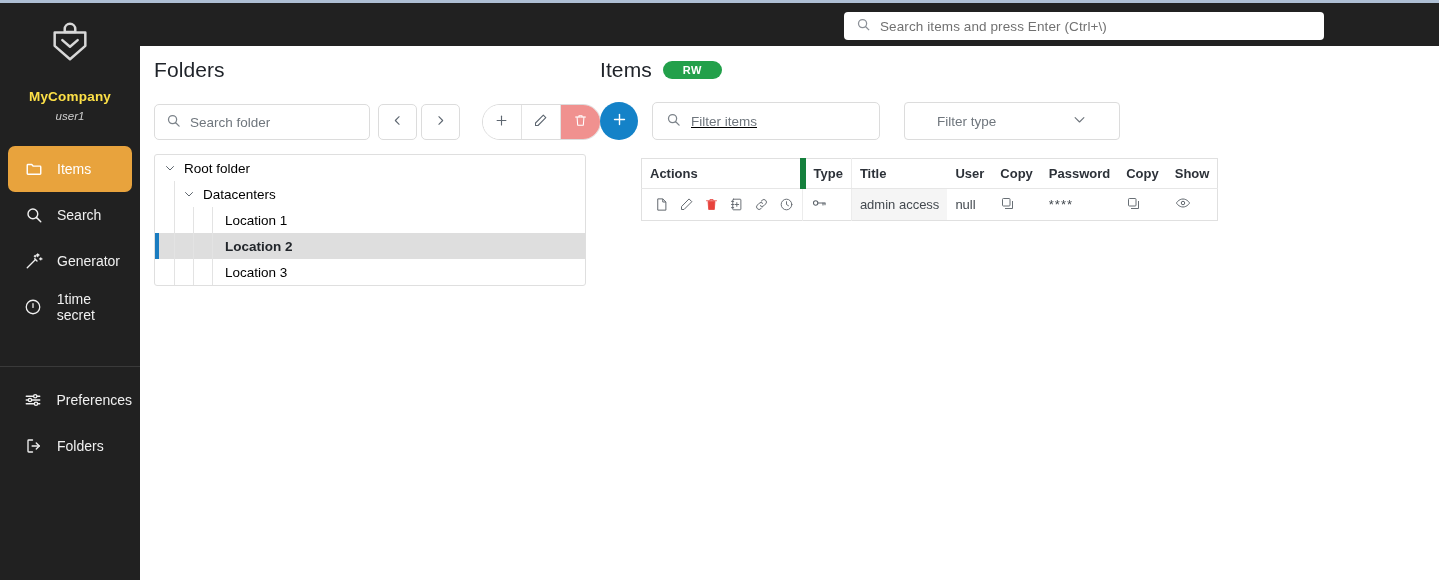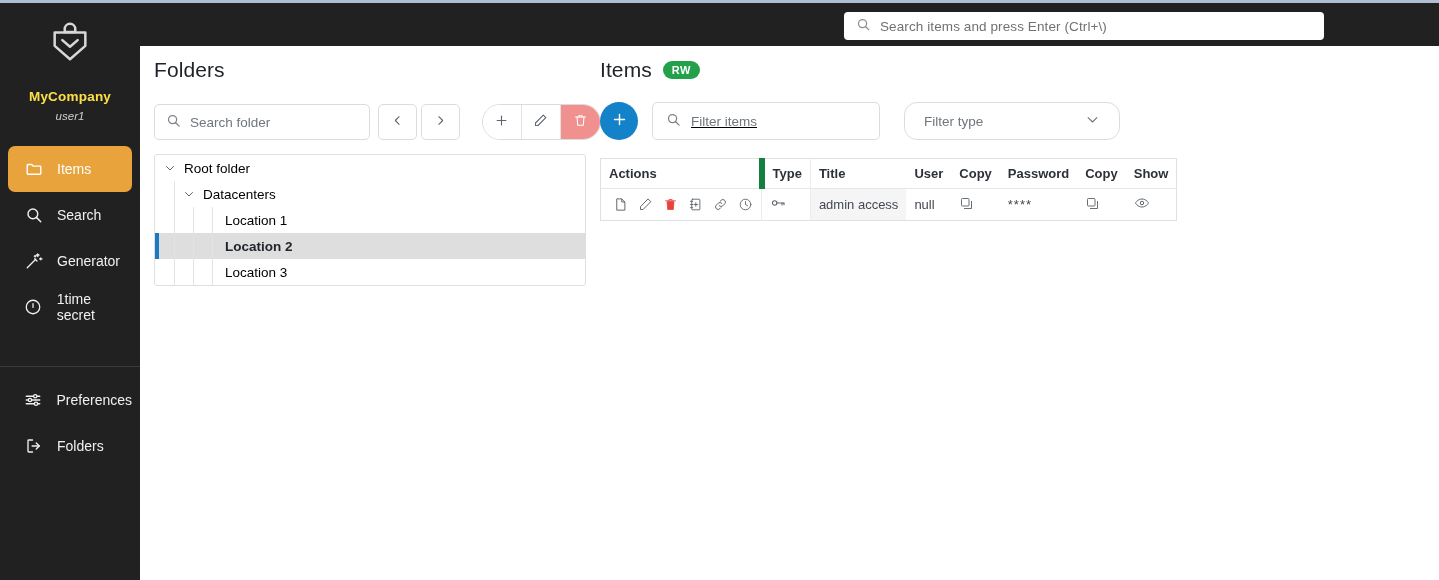--- a/index.html
+++ b/index.html
@@ -117,44 +117,44 @@
   .guide { position: absolute; top: 0; width: 1px; height: 26px; background: #e3e3e3; }
   .tree-label { position: relative; z-index: 2; }
   .chev { position: relative; z-index: 2; display: inline-flex; width: 14px; height: 14px;
           align-items: center; justify-content: center; color: #5e666e; }
 
   
   .items { position: absolute; left: 460px; top: 12px; width: 520px; }
   .items-head { display: flex; align-items: center; gap: 11px; }
   .rw-badge {
     background: #22a04a; color: #fff; font-size: 11px; font-weight: bold;
-    border-radius: 9px; padding: 3px 9px; letter-spacing: .3px;
+    border-radius: 9px; padding: 3px 20px; letter-spacing: .3px;
   }
   .items-toolbar { margin-top: 20px; display: flex; align-items: center; gap: 14px; }
   .add-fab {
     width: 38px; height: 38px; border-radius: 50%; background: #1482c8;
     color: #fff; display: flex; align-items: center; justify-content: center;
     font-size: 20px; line-height: 1; cursor: pointer;
   }
   .item-filter {
     width: 228px; height: 38px; border: 1px solid #dcdcdc; border-radius: 5px;
     background: #fff; display: flex; align-items: center; gap: 10px; padding: 0 13px; text-decoration: underline;
   }
   .item-filter .ph { color: #6f767d; font-size: 13.5px; }
   .type-filter {
     margin-left: 10px; width: 216px; height: 38px; border: 1px solid #dcdcdc;
-    border-radius: 13px; background: #fff; display: flex; align-items: center;
-    justify-content: space-between; padding: 0 19px; cursor: pointer;
+    border-radius: 4px; background: #fff; display: flex; align-items: center;
+    justify-content: space-between; padding: 0 32px; cursor: pointer;
   }
   .type-filter .ph { color: #6f767d; font-size: 13.5px; }
 
   
   .items-table {
     margin-top: 18px; border: 1px solid #e0e0e0; border-radius: 3px;
-    width: 509px; background: #fff; border-collapse: collapse;
+    width: 509px; background: #fff; border-collapse: collapse; margin-left: 41px;
   }
   .items-table th {
     font-size: 13px; font-weight: bold; color: #2c3138; text-align: left;
     padding: 7px 8px; border-bottom: 1px solid #e6e6e6; white-space: nowrap;
   }
   .items-table td {
     font-size: 13px; color: #43494f; padding: 6px 8px; vertical-align: middle;
     white-space: nowrap;
   }
   .items-table td.cell-bordered { border-left: 1px solid #ececec; border-right: 1px solid #ececec; }

